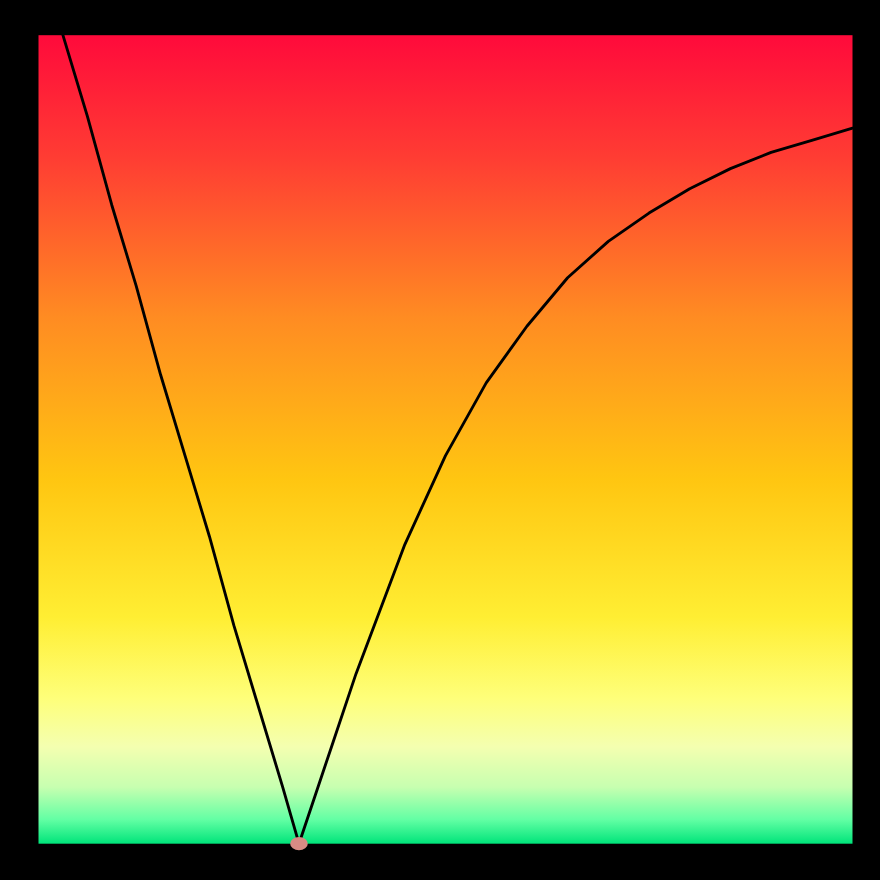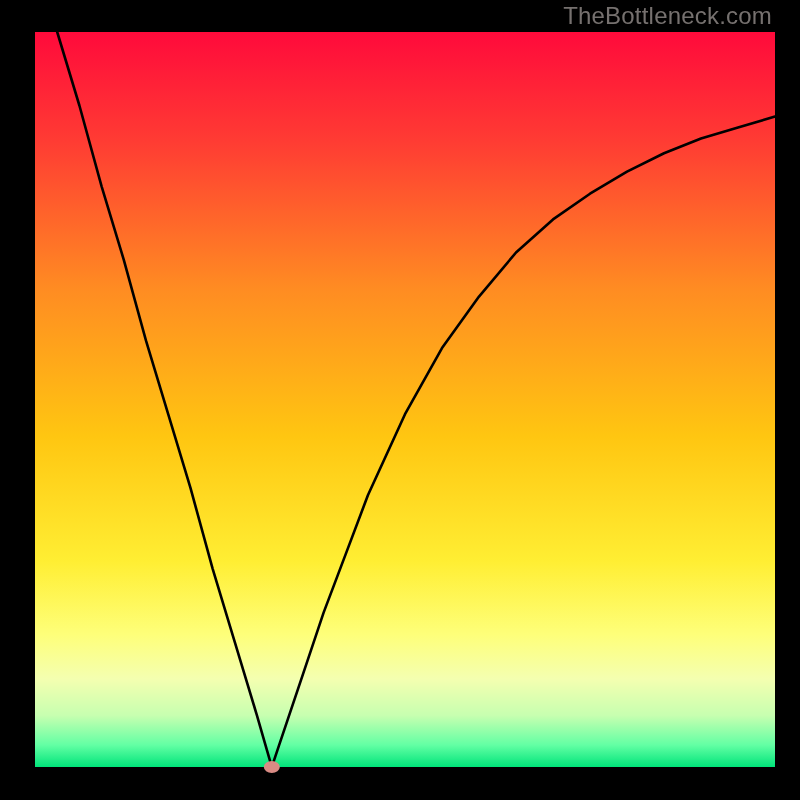--- a/index.html
+++ b/index.html
@@ -55,14 +55,13 @@
       </linearGradient>
     </defs>
 
     <rect id="plot-bg" x="35" y="32" width="740" height="735" fill="url(#bg-grad)"></rect>
 
     <path id="curve-path" d="M57.20 32.00 L79.40 105.50 L101.60 186.35 L123.80 259.85 L146.00 340.70 L168.20 414.20 L190.40 487.70 L212.60 568.55 L234.80 642.05 L257.00 715.55 L264.40 741.27 L271.80 767.00 L279.20 744.95 L286.60 722.90 L301.40 678.80 L323.60 612.65 L345.80 553.85 L368.00 495.05 L405.00 414.20 L442.00 348.05 L479.00 296.60 L516.00 252.50 L553.00 219.43 L590.00 193.70 L627.00 171.65 L664.00 153.28 L701.00 138.58 L738.00 127.55 L775.00 116.52" fill="none" stroke="#000000" stroke-width="2.6" stroke-linejoin="round" stroke-linecap="round"></path>
 
     <ellipse id="min-marker" cx="271.80" cy="767.00" rx="8" ry="6" fill="#d98b84"></ellipse>
   </svg>
 
-  <div class="watermark">TheBottleneck.com</div>
 </div>
 
 </body></html>

